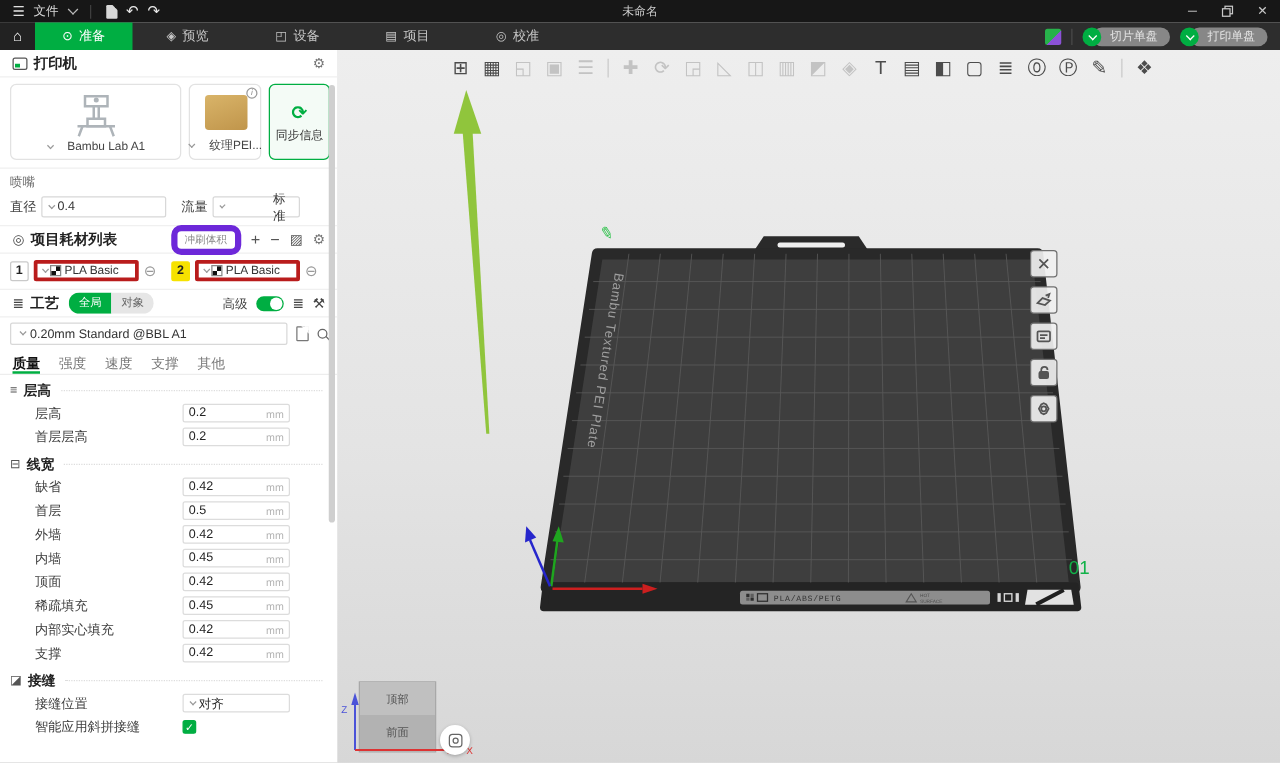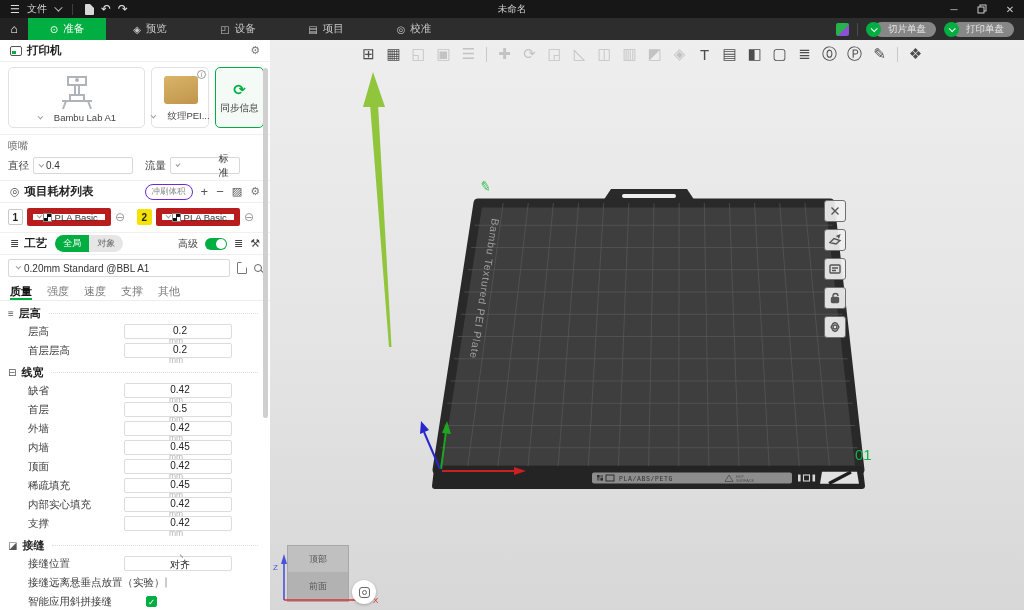--- a/index.html
+++ b/index.html
@@ -70,28 +70,28 @@
 
   .nozzle-label { font-size:10px; color:#666; padding:4px 0 2px 8px; border-top:1px solid #f0f0f0; }
   .nozzle-row { display:flex; align-items:center; padding:2px 8px 6px 8px; gap:4px; border-bottom:1px solid #f0f0f0; }
   .mini-label { font-size:10.5px; color:#444; }
   .selbox { height:17px; border:1px solid #d8d8d8; border-radius:2px; background:#fff;
     display:flex; align-items:center; gap:4px; padding:0 4px; }
   .selbox .chev { width:4px; height:4px; border-color:#999; }
   .selbox .sval { font-size:10px; color:#333; }
   .w100 { width:100px; } .w72 { width:72px; margin-left:6px; }
 
-  .fil-hd .flush { margin-left:auto; font-size:8.5px; color:#888; border:1px solid #6d28d9; border-radius:8px; padding:1px 6px; }
+  .fil-hd .flush { margin-left:auto; font-size:8.5px; color:#888; border:5px solid #6d28d9; border-radius:8px; padding:1px 6px; }
   .fil-hd .pm { font-size:13px; color:#555; margin-left:8px; }
   .fil-hd .edit-ico { font-size:11px; color:#555; margin-left:8px; }
   .fil-hd .gear { margin-left:8px; }
   .fil-row { display:flex; align-items:center; padding:5px 8px 6px 8px; gap:4px; border-bottom:1px solid #f0f0f0; }
   .swatch { width:16px; height:16px; border:1px solid #c9c9c9; border-radius:2px; font-size:10px; font-weight:bold;
     display:flex; align-items:center; justify-content:center; color:#222; background:#fff; }
-  .fildrop { width:92px; height:17px; border:6px solid #b91c1c; border-radius:2px; display:flex; align-items:center; gap:3px; padding:3px 3px; }
+  .fildrop { width:92px; height:17px; border:3px solid #b91c1c; border-radius:2px; display:flex; align-items:center; gap:3px; padding:3px 3px; }
   .fildrop .chev { width:4px; height:4px; border-color:#999; }
   .checker { width:9px; height:9px; background:conic-gradient(#111 0 25%,#fff 0 50%,#111 0 75%,#fff 0); border:0.5px solid #888; }
   .fildrop .fname { font-size:9.5px; color:#333; white-space:nowrap; }
   .minus-circ { font-size:12px; color:#9a9a9a; margin-right:8px; }
 
   .proc-hd .scope { display:flex; margin-left:8px; border-radius:9px; overflow:hidden; }
   .scope span { font-size:9px; padding:2px 8px; }
   .scope .on { background:#00ae42; color:#fff; }
   .scope .off { background:#e6e6e6; color:#666; }
   .proc-right { margin-left:auto; display:flex; align-items:center; gap:7px; }
@@ -112,21 +112,21 @@
   .ptabs { display:flex; gap:15px; padding:3px 10px 0 10px; border-bottom:1px solid #ededed; height:20px; }
   .ptab { font-size:11px; color:#777; padding-bottom:4px; }
   .ptab.active { color:#111; font-weight:bold; border-bottom:2px solid #00ae42; }
 
   .pgroup-hd { display:flex; align-items:center; height:18px; padding-left:8px; margin-top:3px; }
   .pgroup-hd .gico { font-size:10px; color:#555; }
   .pgroup-hd .gttl { font-size:11px; font-weight:bold; color:#222; margin-left:5px; }
   .pgroup-hd .rule { flex:1; border-bottom:1px dotted #ddd; margin:0 12px 0 8px; height:1px; }
   .prow { display:flex; align-items:center; height:19px; padding:0 38px 0 28px; }
   .prow .plabel { flex:1; font-size:10.5px; color:#3d3d3d; white-space:nowrap; }
-  .valbox { width:108px; height:15px; border:1px solid #dcdcdc; border-radius:2px; display:flex; align-items:center; background:#fff;flex-direction:column; }
+  .valbox { width:86px; height:15px; border:1px solid #dcdcdc; border-radius:2px; display:flex; align-items:center; background:#fff; }
   .valbox .val { flex:1; font-size:10px; color:#222; padding-left:4px; }
   .valbox .unit { font-size:8.5px; color:#b3b3b3; padding-right:4px; }
   .valbox .chev { width:4px; height:4px; border-color:#999; margin-left:4px; }
   .cbox { width:11px; height:11px; border:1px solid #ccc; border-radius:2px; background:#fff; margin-right:75px; }
   .cbox.checked { background:#00ae42; border-color:#00ae42; color:#fff; font-size:8.5px; line-height:11px; text-align:center; }
 
   
   .viewport { position:absolute; left:270px; top:40px; width:754px; height:570px;
     background:linear-gradient(180deg,#eeeeee 0%,#e4e4e4 55%,#d7d7d7 100%); }
   .vtoolbar { position:absolute; left:0; top:0; right:0; height:28px; display:flex; align-items:center; padding-left:86px; }
@@ -424,24 +424,20 @@
           <span class="gico">◪</span>
           <span class="gttl">接缝</span>
           <span class="rule"></span>
         </div>
         <div class="prow">
           <span class="plabel">接缝位置</span>
           <span class="valbox">
             <span class="chev"></span>
             <span class="val">对齐</span>
           </span>
-        </div>
-        <div class="prow">
-          <span class="plabel">接缝远离悬垂点放置（实验）</span>
-          <span class="cbox"></span>
         </div>
         <div class="prow">
           <span class="plabel">智能应用斜拼接缝</span>
           <span class="cbox checked">✓</span>
         </div>
       </div>
     <div class="sb-scroll"></div>
   </div>
 
   <div class="viewport">

